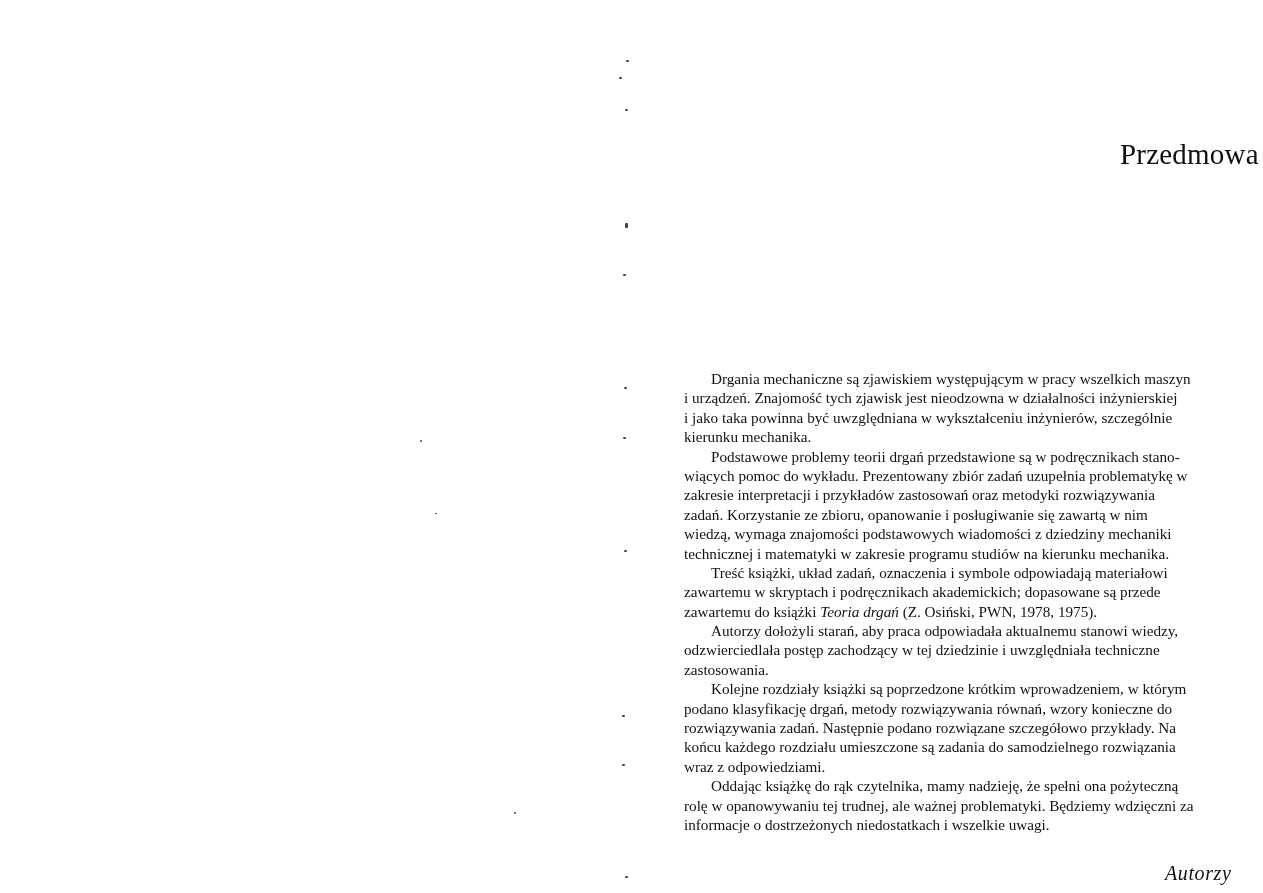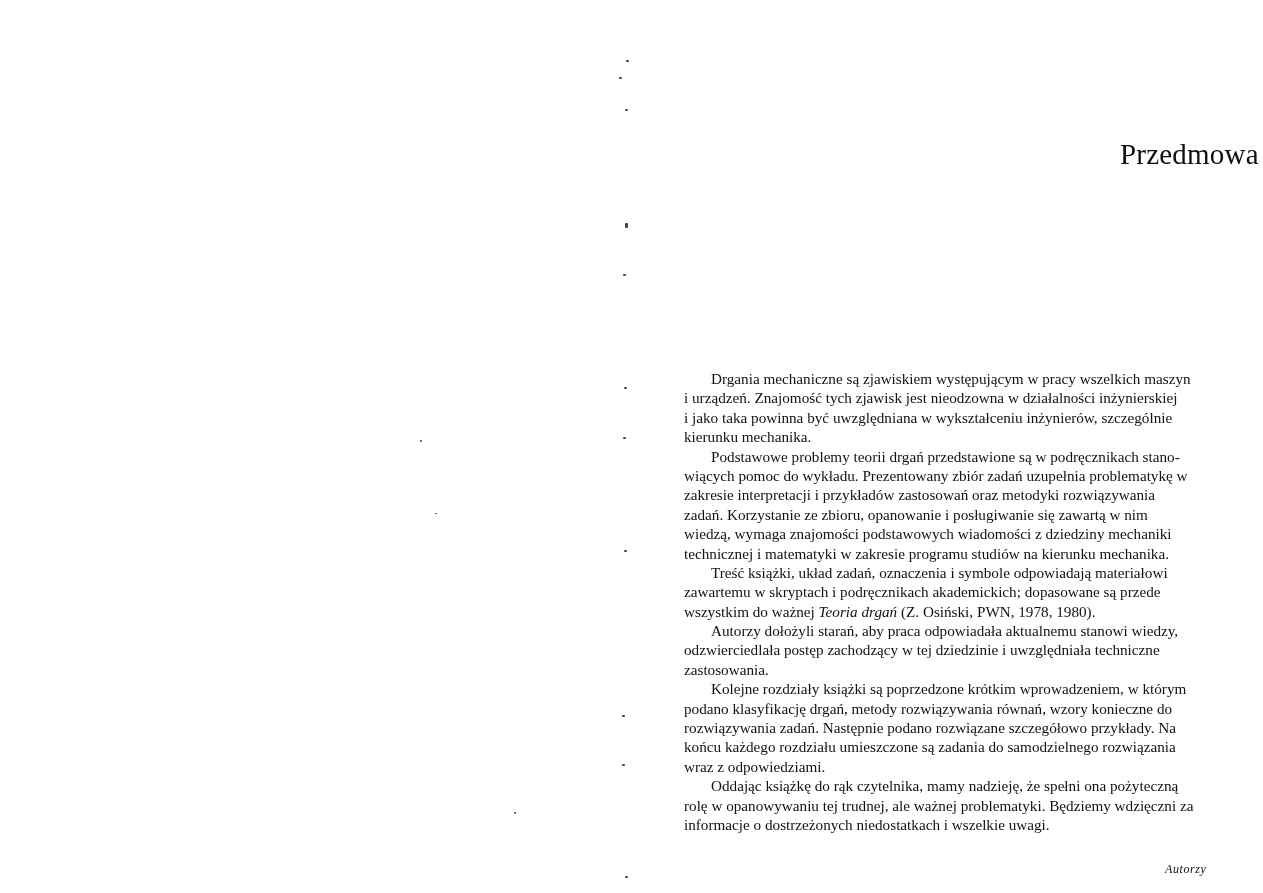--- a/index.html
+++ b/index.html
@@ -52,21 +52,21 @@
       display: block;
       height: 19.4px;
     }
     .line.indent {
       padding-left: 27px;
     }
     .signature {
       position: absolute;
       left: 1165px;
       top: 862px;
-      font-size: 12px;
+      font-size: 20px;
       font-style: italic;
       white-space: nowrap;
       letter-spacing: 0.6px;
     }
     em { }
   </style>
 </head>
 <body>
 
 <div class="page">
@@ -102,21 +102,21 @@
       <span class="line">wiących pomoc do wykładu. Prezentowany zbiór zadań uzupełnia problematykę w</span>
       <span class="line">zakresie interpretacji i przykładów zastosowań oraz metodyki rozwiązywania</span>
       <span class="line">zadań. Korzystanie ze zbioru, opanowanie i posługiwanie się zawartą w nim</span>
       <span class="line">wiedzą, wymaga znajomości podstawowych wiadomości z dziedziny mechaniki</span>
       <span class="line">technicznej i matematyki w zakresie programu studiów na kierunku mechanika.</span>
     </div>
 
     <div>
       <span class="line indent">Treść książki, układ zadań, oznaczenia i symbole odpowiadają materiałowi</span>
       <span class="line">zawartemu w skryptach i podręcznikach akademickich; dopasowane są przede</span>
-      <span class="line"><span>wszystkim do ważnej </span><em>Teoria drgań</em><span> (Z. Osiński, PWN, 1978, 1980).</span></span>
+      <span class="line"><span>zawartemu do książki </span><em>Teoria drgań</em><span> (Z. Osiński, PWN, 1978, 1975).</span></span>
     </div>
 
     <div>
       <span class="line indent">Autorzy dołożyli starań, aby praca odpowiadała aktualnemu stanowi wiedzy,</span>
       <span class="line">odzwierciedlała postęp zachodzący w tej dziedzinie i uwzględniała techniczne</span>
       <span class="line">zastosowania.</span>
     </div>
 
     <div>
       <span class="line indent">Kolejne rozdziały książki są poprzedzone krótkim wprowadzeniem, w którym</span>

